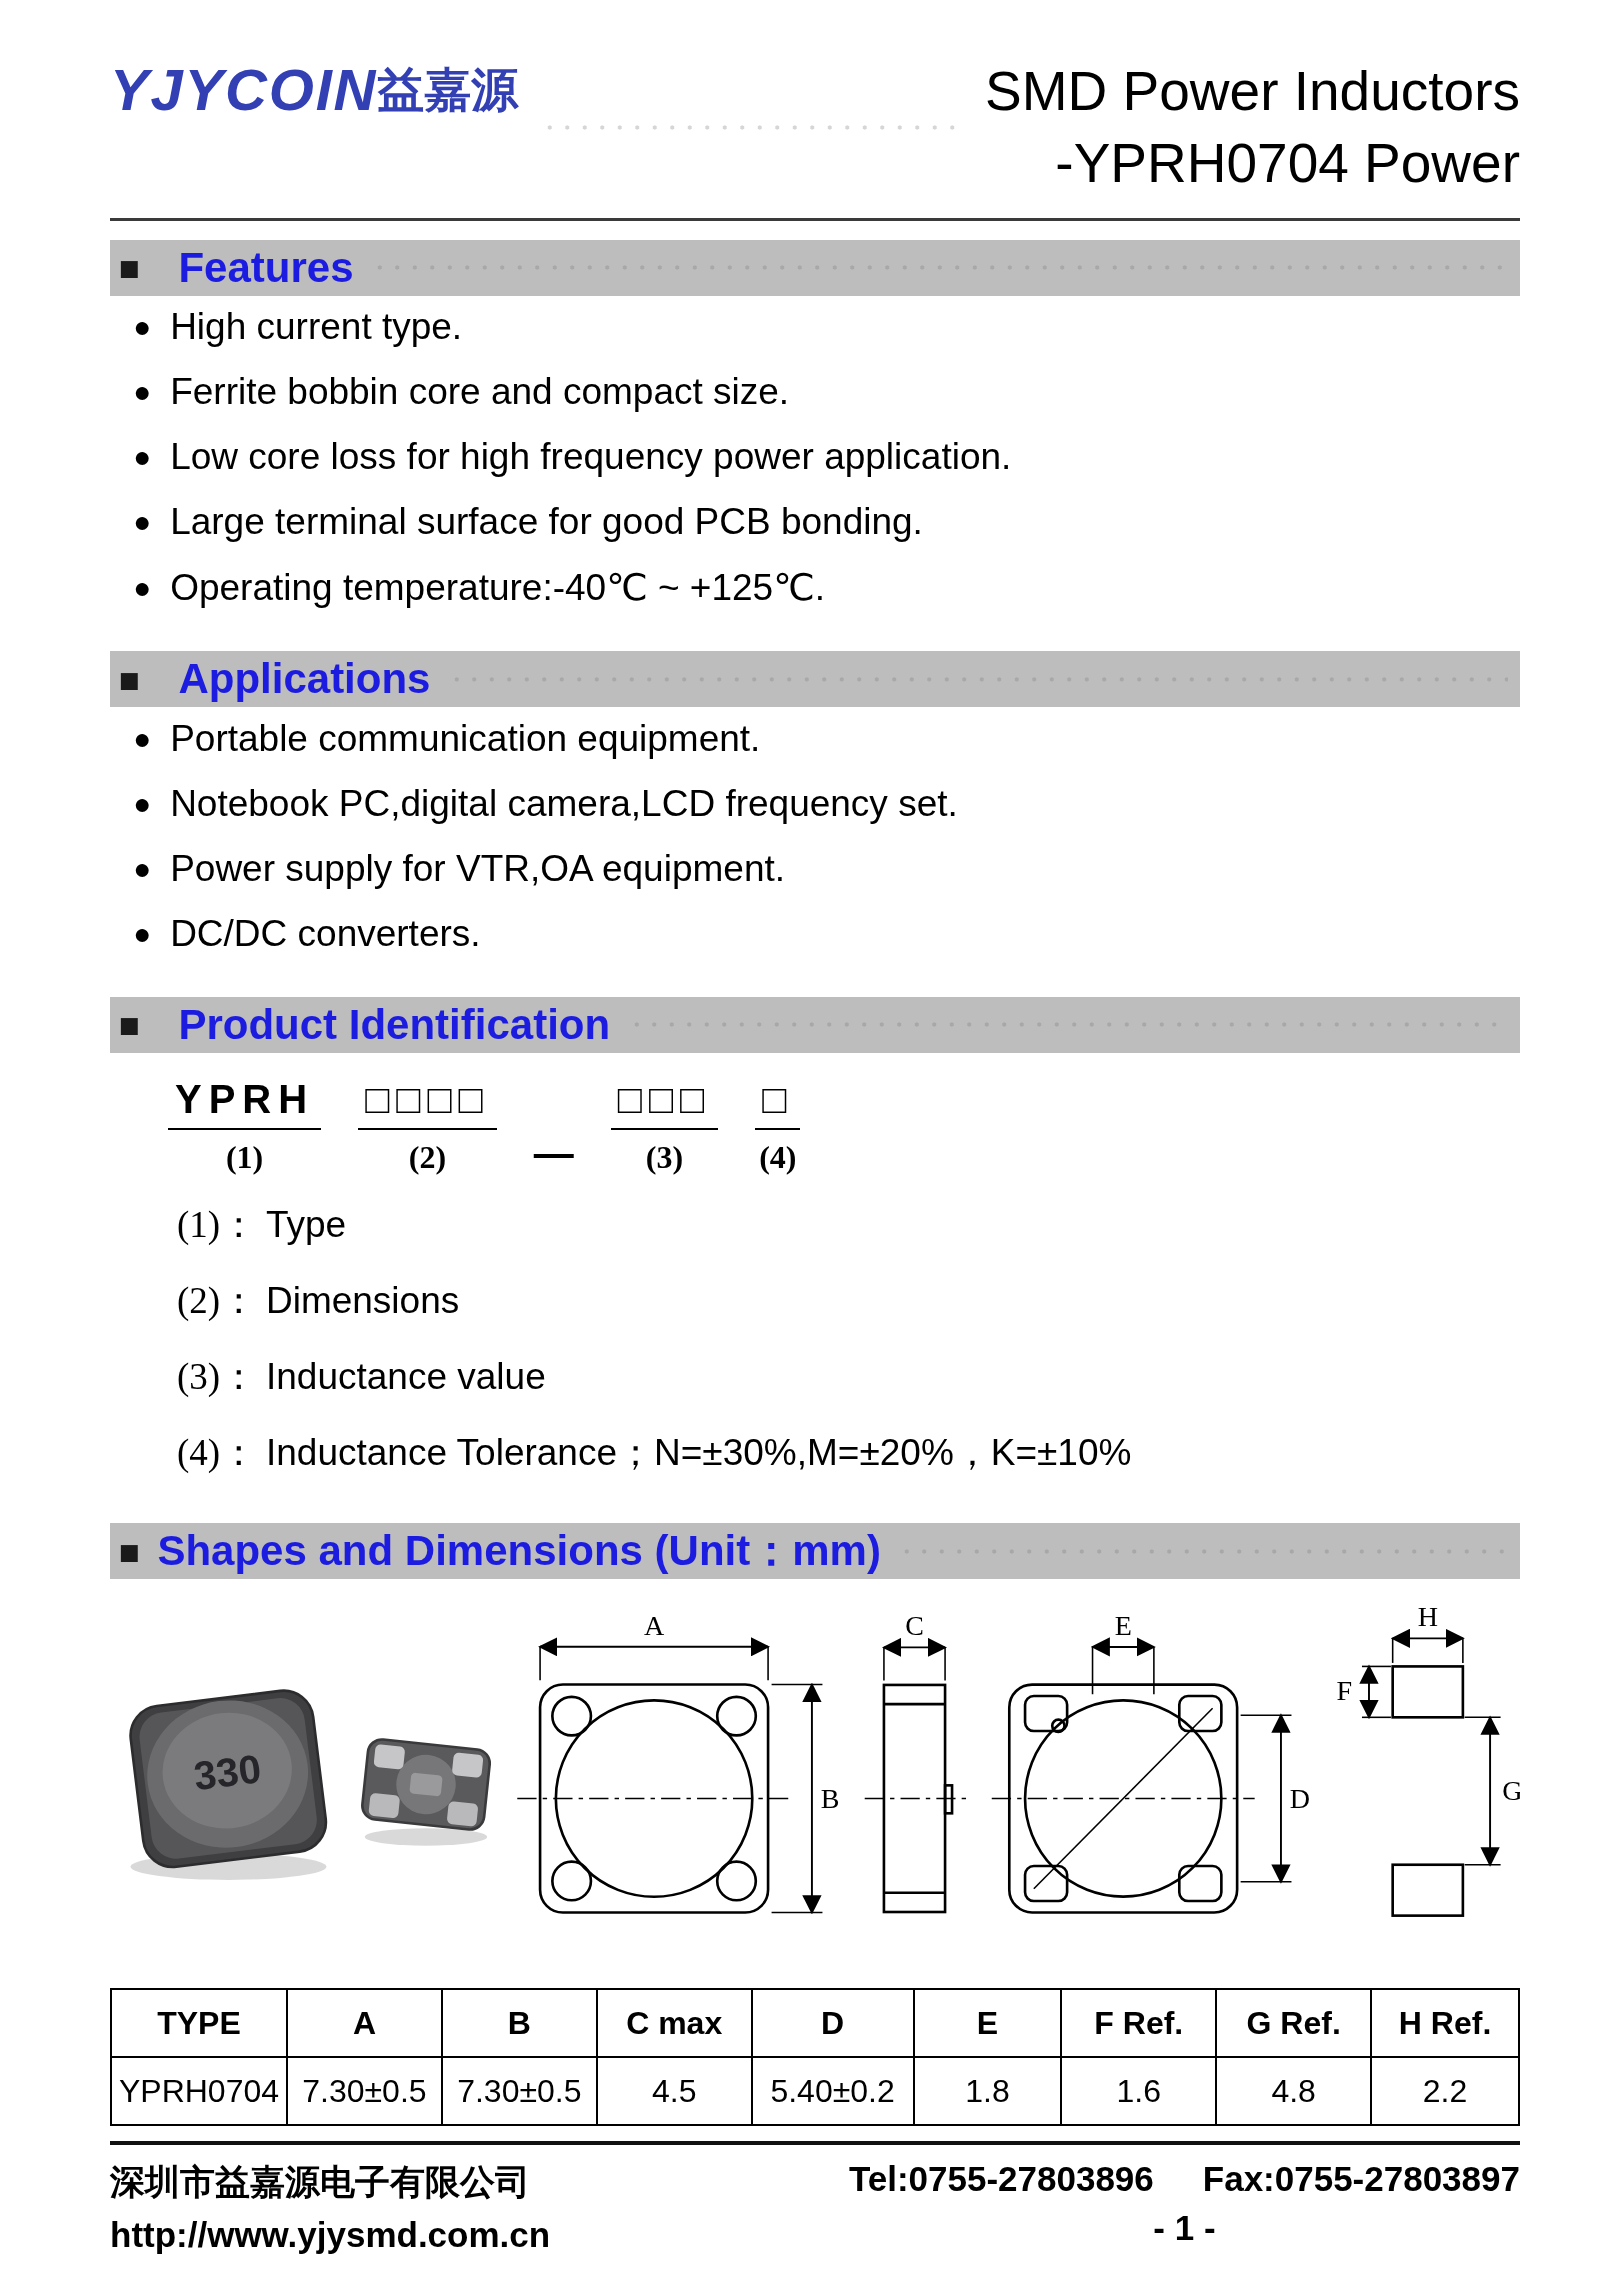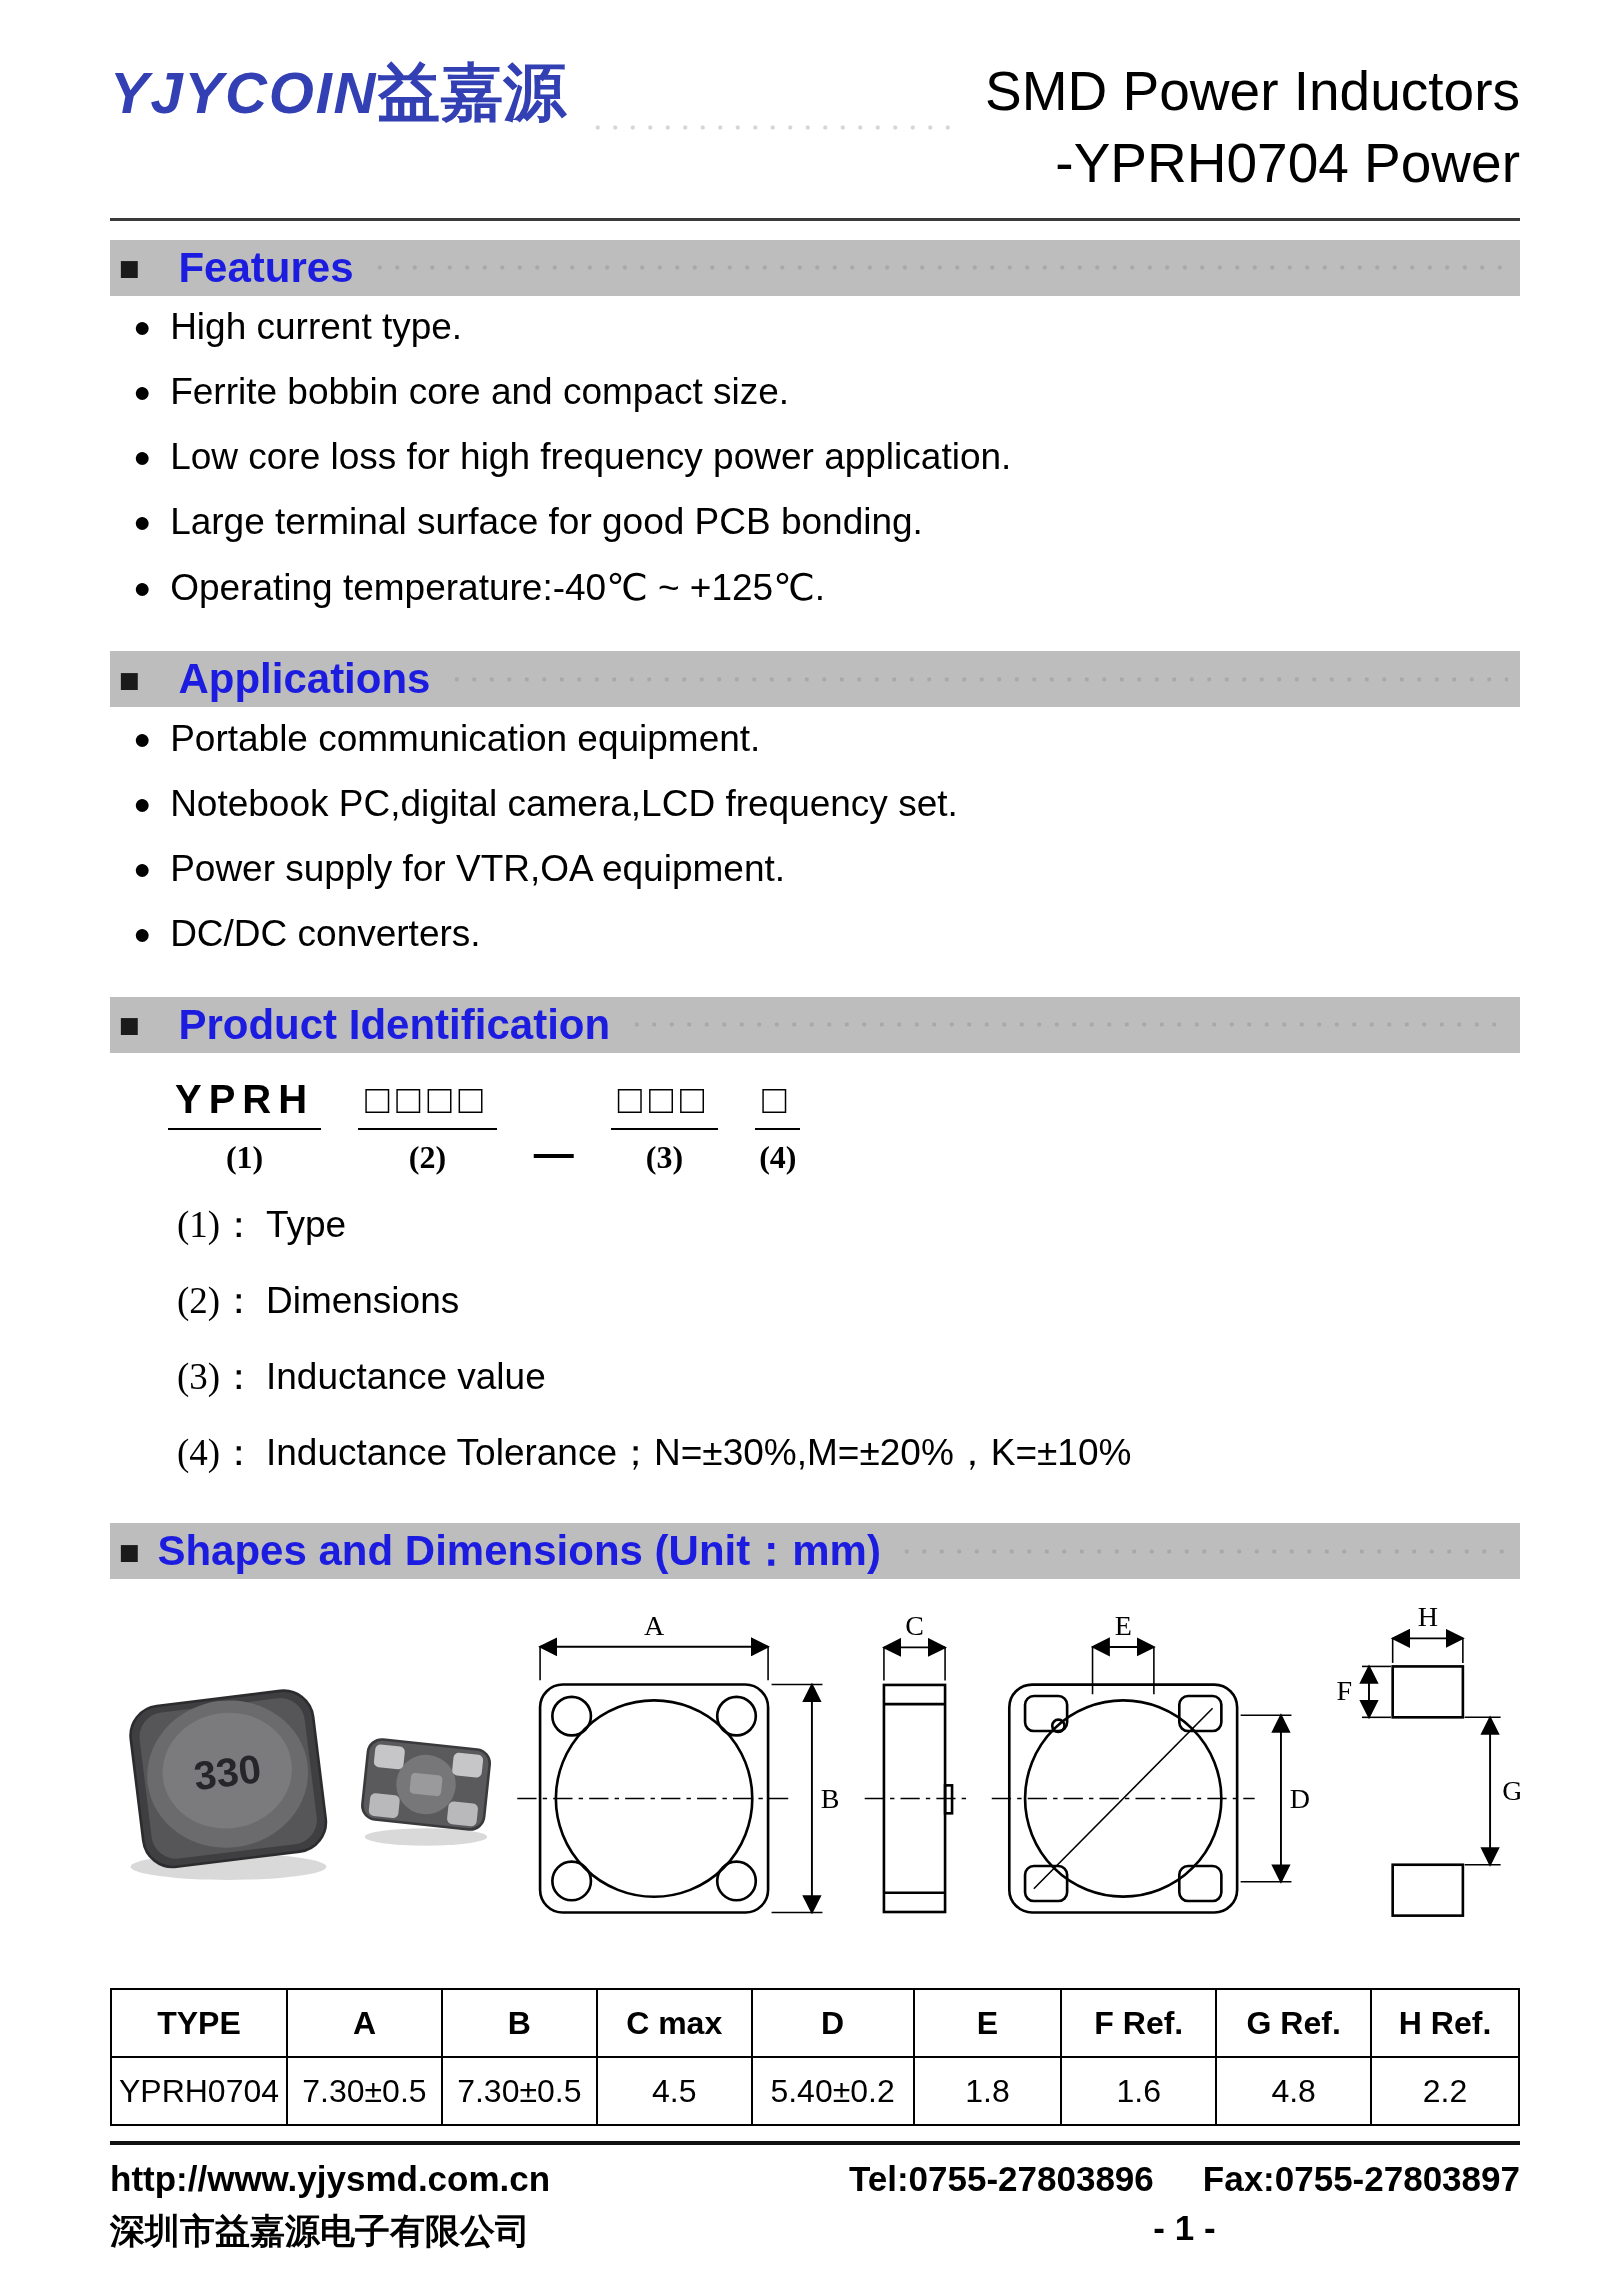--- a/index.html
+++ b/index.html
@@ -12,21 +12,21 @@
     display:flex; flex-direction:column; overflow:hidden; position:relative;
   }
 
   
   .header { display:flex; align-items:flex-start; }
   .logo { display:flex; align-items:center; padding-top:5.3px; }
   .logo-en {
     font-size:58px; font-weight:bold; font-style:italic;
     color:var(--logo-blue,#3240b4); letter-spacing:1.8px; line-height:1;
   }
-  .logo-cn { font-size:63px; font-weight:bold; color:var(--logo-blue,#3240b4); line-height:1; }
+  .logo-cn { font-size:47px; font-weight:bold; color:var(--logo-blue,#3240b4); line-height:1;font-family:Liberation Serif, serif; }
   .hdots { flex:1; align-self:center; height:8.8px; margin:0 23px;
     background-image:radial-gradient(circle,#b5b5b5 1.8px,transparent 2.3px);
     background-size:17.5px 8.8px; opacity:.55; }
   .title-block { text-align:right; }
   .title-line { font-size:55px; font-weight:normal; line-height:1.3; }
   .header-rule { height:2.6px; background:#3a3a3a; margin-top:19px; }
 
   
   .banner {
     display:flex; align-items:center; gap:17.5px;
@@ -336,22 +336,22 @@
         <td>1.8</td>
         <td>1.6</td>
         <td>4.8</td>
         <td>2.2</td>
       </tr>
     </tbody>
   </table>
 
   <div class="footer">
     <div class="col">
+      <div class="f-line">深圳市益嘉源电子有限公司</div>
       <div class="f-line">http://www.yjysmd.com.cn</div>
-      <div class="f-line">深圳市益嘉源电子有限公司</div>
     </div>
     <div class="col right">
       <div class="telfax">
         <span class="f-line">Tel:0755-27803896</span>
         <span class="f-line">Fax:0755-27803897</span>
       </div>
       <div class="f-line">- 1 -</div>
     </div>
   </div>
 

